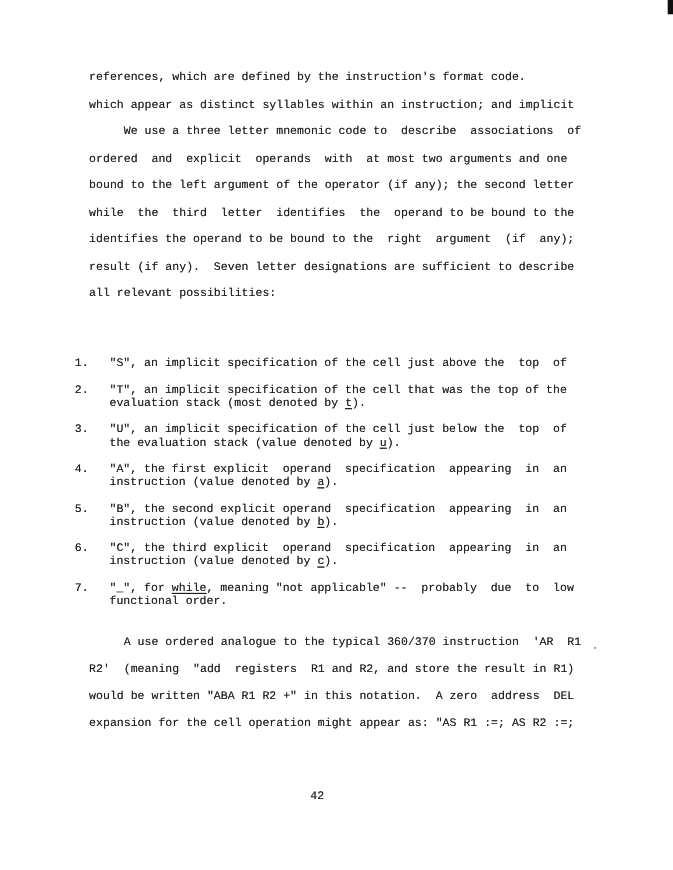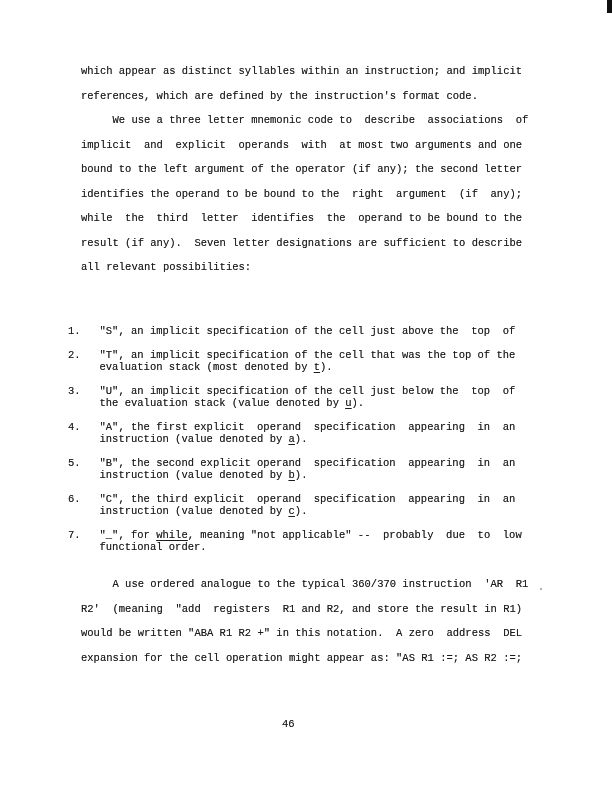--- a/index.html
+++ b/index.html
@@ -44,27 +44,27 @@
   .u{text-decoration:underline;text-underline-offset:1.5px;}
 </style>
 </head>
 <body>
 
 <div class="page">
 
   <div class="corner-mark"></div>
 
   <div class="para-block">
+    <div class="line">references, which are defined by the instruction's format code.</div>
     <div class="line">which appear as distinct syllables within an instruction; and implicit</div>
-    <div class="line">references, which are defined by the instruction's format code.</div>
     <div class="line">     We use a three letter mnemonic code to  describe  associations  of</div>
-    <div class="line">implicit  and  explicit  operands  with  at most two arguments and one</div>
+    <div class="line">ordered  and  explicit  operands  with  at most two arguments and one</div>
     <div class="line">bound to the left argument of the operator (if any); the second letter</div>
+    <div class="line">while  the  third  letter  identifies  the  operand to be bound to the</div>
     <div class="line">identifies the operand to be bound to the  right  argument  (if  any);</div>
-    <div class="line">while  the  third  letter  identifies  the  operand to be bound to the</div>
     <div class="line">result (if any).  Seven letter designations are sufficient to describe</div>
     <div class="line">all relevant possibilities:</div>
   </div>
 
   <div class="list-block">
     <div class="list-item">
       <div class="line"><span>1.   "S", an implicit specification of the cell just above the  top  of</span></div>
     </div>
     <div class="list-item">
       <div class="line"><span>2.   "T", an implicit specification of the cell that was the top of the</span></div>
@@ -92,17 +92,17 @@
     </div>
   </div>
 
   <div class="closing-block">
     <div class="line">     A use ordered analogue to the typical 360/370 instruction  'AR  R1</div>
     <div class="line">R2'  (meaning  "add  registers  R1 and R2, and store the result in R1)</div>
     <div class="line">would be written "ABA R1 R2 +" in this notation.  A zero  address  DEL</div>
     <div class="line">expansion for the cell operation might appear as: "AS R1 :=; AS R2 :=;</div>
   </div>
 
-  <div class="page-number">46</div>
+  <div class="page-number">42</div>
 
   <div class="ink-speck"></div>
 
 </div>
 
 </body></html>

